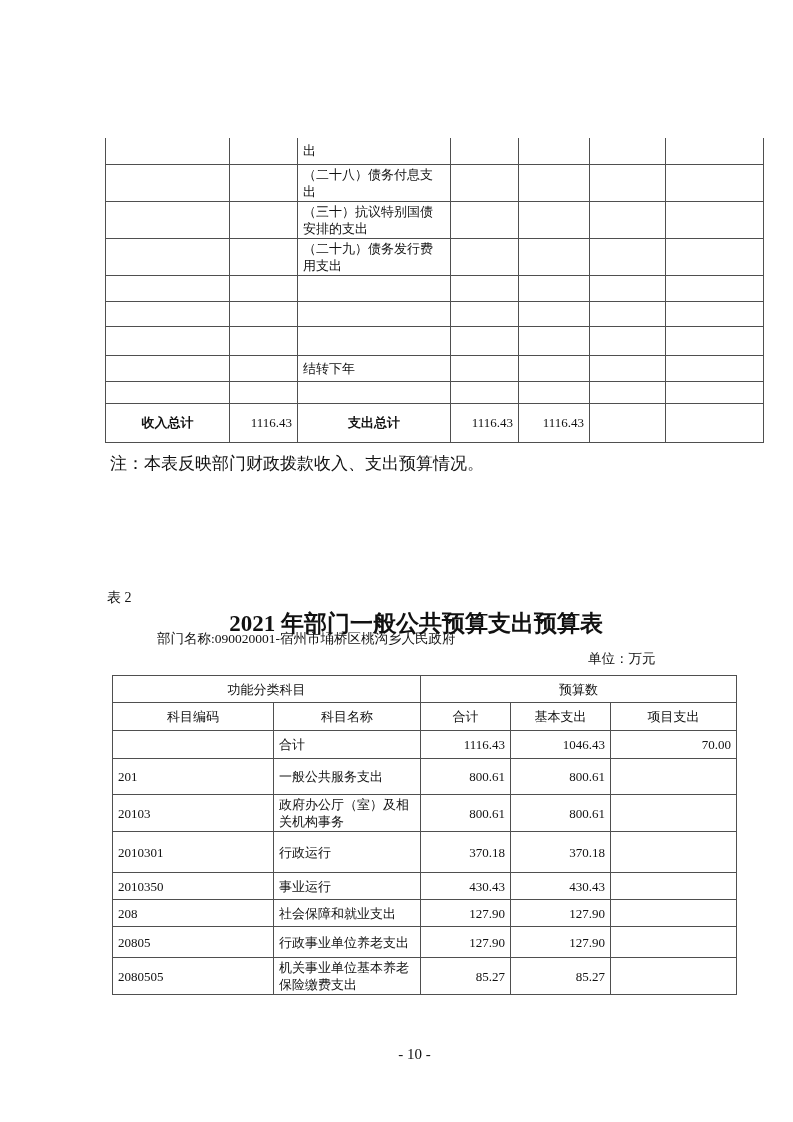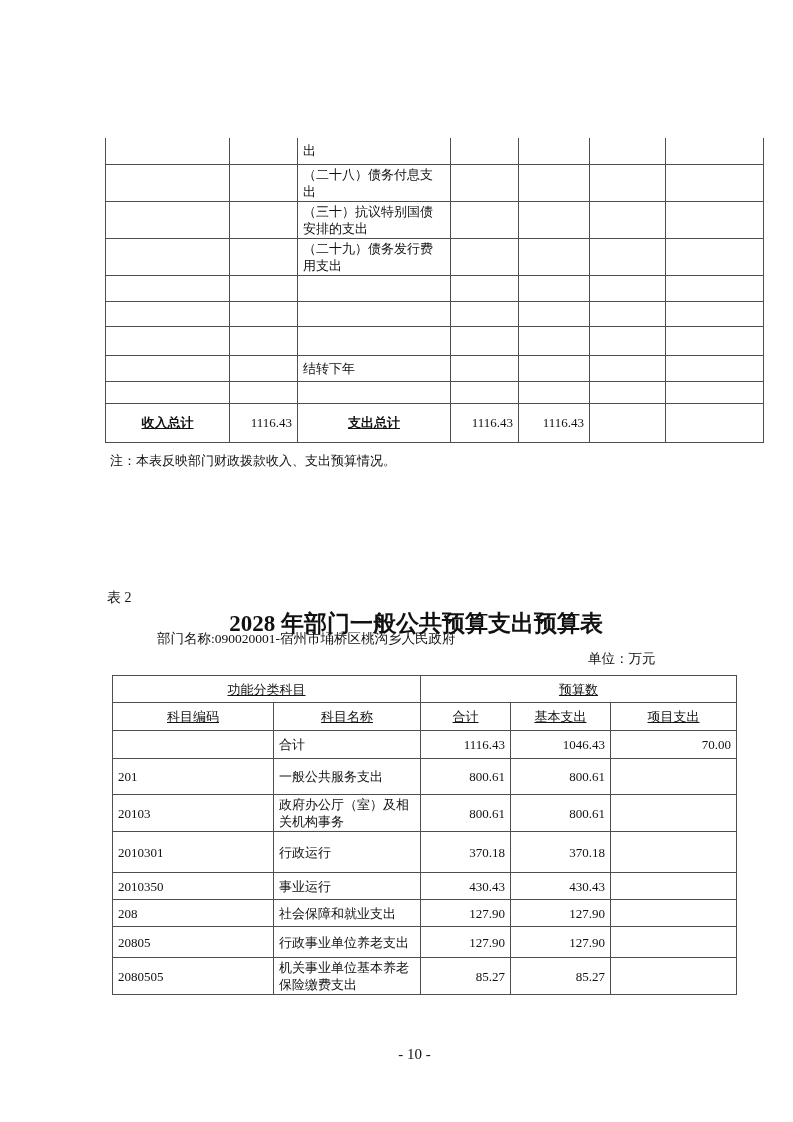--- a/index.html
+++ b/index.html
@@ -23,25 +23,25 @@
     vertical-align: middle;
     word-break: break-all;
   }
   
   .t1 { position: absolute; left: 105px; top: 138px; width: 658px; }
   .t1 tr.first td { border-top: none; }
   
   .t2 { position: absolute; left: 112px; top: 675px; width: 624px; }
   .txt { text-align: left; }
   .num { text-align: right; }
-  .ctr { text-align: center; text-decoration: underline; }
+  .ctr { text-align: center; }
   .bold { font-weight: bold; }
   .note {
     position: absolute; left: 110px; top: 452px;
-    font-size: 13px;
+    font-size: 17px;
   }
   .tbl-label { position: absolute; left: 107px; top: 589px; font-size: 14px; }
   .title {
     position: absolute; left: 104px; top: 608px; width: 624px;
     text-align: center; font-size: 23px; font-weight: bold;
   }
   .dept-line  { position: absolute; left: 157px; top: 630px; font-size: 13.5px; }
   .unit-line  { position: absolute; left: 588px; top: 650px; font-size: 13.5px; }
   .page-number {
     position: absolute; left: 0; top: 1046px; width: 793px;
@@ -153,21 +153,21 @@
       <td class="num">1116.43</td>
       <td class="num"></td>
       <td class="num"></td>
     </tr>
   </tbody>
     </table>
 
   <div class="note">注：本表反映部门财政拨款收入、支出预算情况。</div>
 
   <div class="tbl-label">表 2</div>
-  <div class="title">2028 年部门一般公共预算支出预算表</div>
+  <div class="title">2021 年部门一般公共预算支出预算表</div>
   <div class="dept-line">部门名称:090020001-宿州市埇桥区桃沟乡人民政府</div>
   <div class="unit-line">单位：万元</div>
 
   <table class="t2">
     <colgroup>
       <col style="width:161px">
         <col style="width:147px">
         <col style="width:90px">
       <col style="width:100px">
         <col style="width:126px">

